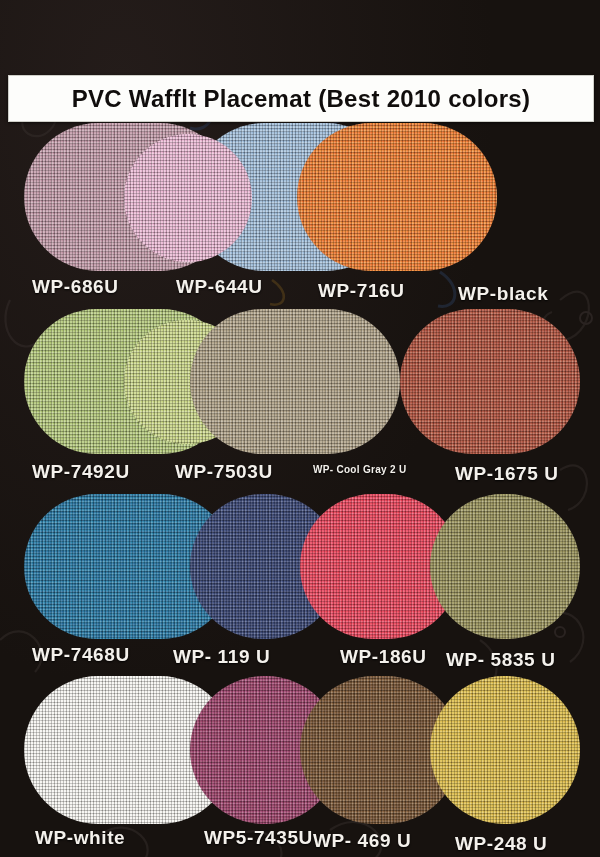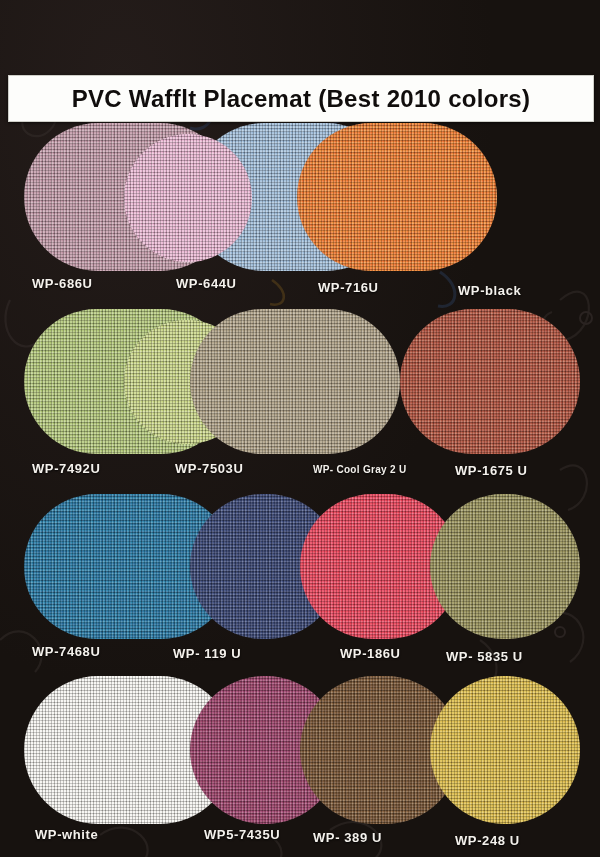--- a/index.html
+++ b/index.html
@@ -55,21 +55,21 @@
       repeating-linear-gradient(90deg, rgba(255,255,255,.10) 0 1px, rgba(0,0,0,.10) 1px 3px),
       repeating-linear-gradient(0deg, rgba(255,255,255,.08) 0 1px, rgba(0,0,0,.12) 1px 3px);
     background-size:4px 4px,4px 4px;
     mix-blend-mode:overlay;opacity:.75;
   }
 
   
   .label{
     position:absolute;
     color:#f4f1ec;
-    font-size:13px;
+    font-size:19px;
     font-weight:bold;
     letter-spacing:.6px;
     white-space:nowrap;
     text-shadow:0 1px 2px rgba(0,0,0,.9);
     font-family:"Liberation Sans", sans-serif;
   }
   .label.small{font-size:10px;letter-spacing:.3px;}
 </style>
 </head>
 <body>
@@ -177,17 +177,17 @@
       <div class="label" style="left: 32px; top: 461px;">WP-7492U</div>
       <div class="label" style="left: 175px; top: 461px;">WP-7503U</div>
       <div class="label small" style="left: 313px; top: 464px;">WP-  Cool Gray 2 U</div>
       <div class="label" style="left: 455px; top: 463px;">WP-1675 U</div>
       <div class="label" style="left: 32px; top: 644px;">WP-7468U</div>
       <div class="label" style="left: 173px; top: 646px;">WP- 119 U</div>
       <div class="label" style="left: 318px; top: 646px; margin-left: 22px;">WP-186U</div>
       <div class="label" style="left: 446px; top: 649px;">WP- 5835 U</div>
       <div class="label" style="left: 35px; top: 827px;">WP-white</div>
       <div class="label" style="left: 156px; top: 827px; margin-left: 48px;">WP5-7435U</div>
-      <div class="label" style="left: 313px; top: 830px;">WP- 389 U</div>
+      <div class="label" style="left: 313px; top: 830px;">WP- 469 U</div>
       <div class="label" style="left: 455px; top: 833px;">WP-248 U</div>
     </div>
 
 </div>
 
 </body></html>

